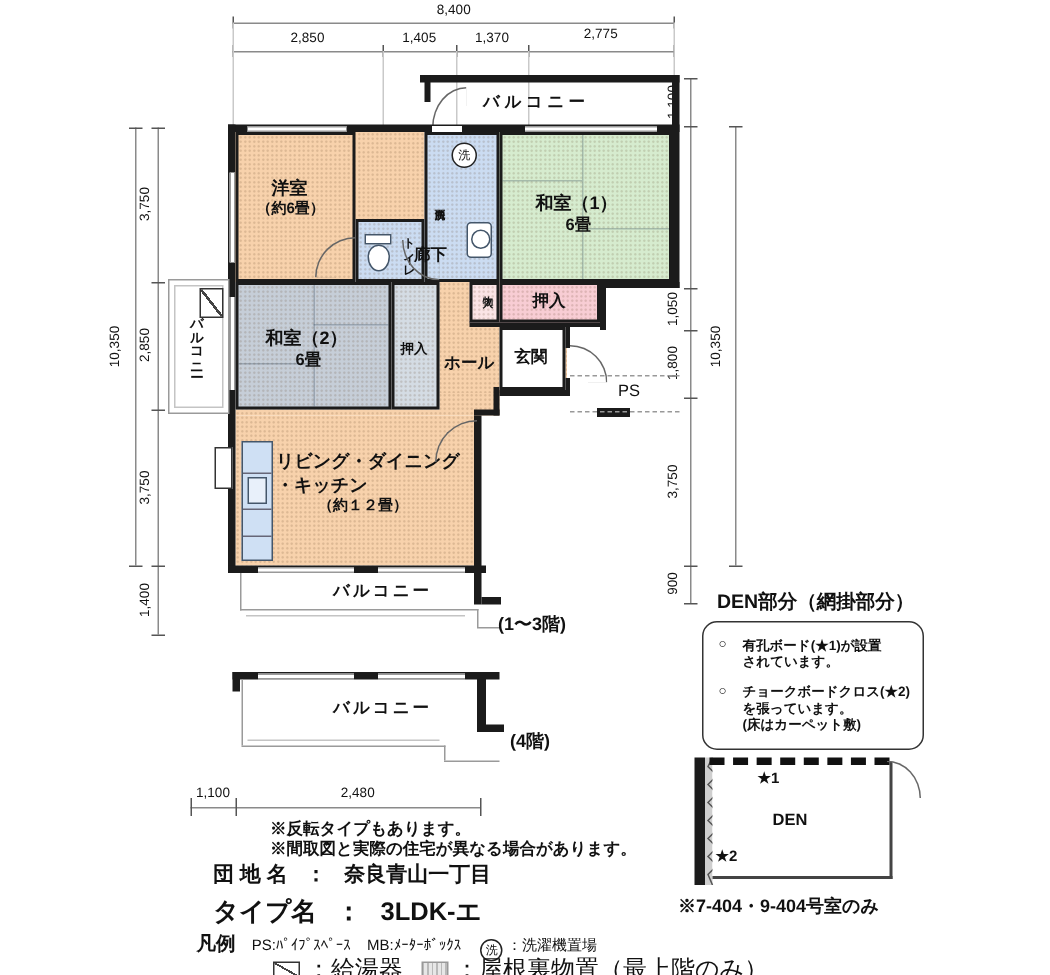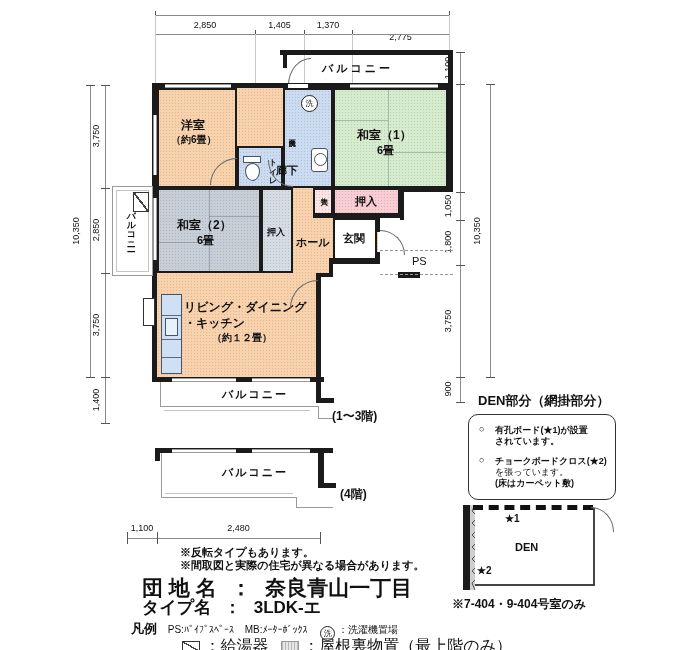--- a/index.html
+++ b/index.html
@@ -32,27 +32,28 @@
   .sym-attic{background:repeating-linear-gradient(90deg,#b9b9b9 0 1px,#e7e7e7 1px 3px);border:1px solid #999;}
   .circ{border:1px solid #222;border-radius:50%;display:flex;align-items:center;justify-content:center;background:#fff;}
   .note{position:absolute;font-weight:bold;font-size:11px;white-space:nowrap;}
   .fix{position:absolute;box-sizing:border-box;border:1px solid #44566a;background:#eef4fc;}
 </style>
 </head>
 <body>
 
 <div class="canvas">
 
+  <div class="dim" style="left:155px;top:1px;width:295px;">8,400</div>
   <div class="l" style="left:155px;top:15px;width:295px;height:1px;"></div>
   <div class="tk" style="left:155px;top:11px;width:1px;height:8px;"></div>
   <div class="tk" style="left:449px;top:11px;width:1px;height:8px;"></div>
   <div class="dim" style="left:155px;top:20px;width:100px;">2,850</div>
   <div class="dim" style="left:255px;top:20px;width:49px;">1,405</div>
   <div class="dim" style="left:304px;top:20px;width:48px;">1,370</div>
-  <div class="dim" style="left:352px;top:32px;width:97px;">2,775</div>
+  <div class="dim" style="left:352px;top:17px;width:97px;">2,775</div>
   <div class="l" style="left:155px;top:34px;width:295px;height:1px;"></div>
   <div class="tk" style="left:155px;top:30px;width:1px;height:8px;"></div>
   <div class="tk" style="left:255px;top:30px;width:1px;height:8px;"></div>
   <div class="tk" style="left:304px;top:30px;width:1px;height:8px;"></div>
   <div class="tk" style="left:352px;top:30px;width:1px;height:8px;"></div>
   <div class="tk" style="left:449px;top:30px;width:1px;height:8px;"></div>
   <div class="ext" style="left:155px;top:15px;width:1px;height:69px;"></div>
   <div class="ext" style="left:255px;top:34px;width:1px;height:50px;"></div>
   <div class="ext" style="left:304px;top:34px;width:1px;height:50px;"></div>
   <div class="ext" style="left:352px;top:34px;width:1px;height:50px;"></div>
@@ -234,21 +235,21 @@
   <div class="l" style="left:127px;top:538px;width:193px;height:1px;"></div>
   <div class="tk" style="left:127px;top:532px;width:1px;height:12px;"></div>
   <div class="tk" style="left:157px;top:532px;width:1px;height:12px;"></div>
   <div class="tk" style="left:320px;top:532px;width:1px;height:12px;"></div>
   <div class="dim" style="left:127px;top:523px;width:30px;">1,100</div>
   <div class="dim" style="left:157px;top:523px;width:163px;">2,480</div>
 
   <div class="note" style="left:180px;top:545px;text-align:right;">※反転タイプもあります。</div>
   <div class="note" style="left:180px;top:558px;">※間取図と実際の住宅が異なる場合があります。</div>
 
-  <div class="abs" style="left:142px;top:574px;font-size:21px;font-weight:bold;white-space:nowrap;">
+  <div class="abs" style="left:142px;top:574px;font-size:14px;font-weight:bold;white-space:nowrap;">
     <span>団 地 名</span>
     <span style="margin:0 8px;">：</span>
     <span>奈良青山一丁目</span>
   </div>
   <div class="abs" style="left:142px;top:596px;font-size:17px;font-weight:bold;white-space:nowrap;">
     <span>タイプ名</span>
     <span style="margin:0 8px;">：</span>
     <span>3LDK-エ</span>
   </div>
 
@@ -268,21 +269,21 @@
     <span>：屋根裏物置（最上階のみ）</span>
   </div>
 
   <div class="abs" style="left:478px;top:392px;font-size:13px;font-weight:bold;white-space:nowrap;">DEN部分（網掛部分）</div>
   <div class="abs" style="left:468px;top:414px;width:146px;height:84px;border:1px solid #333;border-radius:10px;">
     <div class="abs" style="left:10px;top:9px;font-size:9px;">○</div>
     <div class="abs" style="left:26px;top:9px;font-size:9px;font-weight:bold;white-space:nowrap;">有孔ボード(★1)が設置</div>
     <div class="abs" style="left:26px;top:20px;font-size:9px;font-weight:bold;white-space:nowrap;">されています。</div>
     <div class="abs" style="left:10px;top:40px;font-size:9px;">○</div>
     <div class="abs" style="left:26px;top:40px;font-size:9px;font-weight:bold;white-space:nowrap;text-align:right;">チョークボードクロス(★2)</div>
-    <div class="abs" style="left:26px;top:51px;font-size:9px;font-weight:normal;white-space:nowrap;">を張っています。</div>
+    <div class="abs" style="left:26px;top:51px;font-size:9px;font-weight:bold;white-space:nowrap;">を張っています。</div>
     <div class="abs" style="left:26px;top:62px;font-size:9px;font-weight:bold;white-space:nowrap;">(床はカーペット敷)</div>
   </div>
 
   <div class="abs" style="left:463px;top:505px;width:142px;height:85px;">
     <div class="wall" style="left:0;top:0;width:7px;height:85px;"></div>
     <div class="abs" style="left:7px;top:0;width:5px;height:85px;background:#cfcfcf;"></div>
     <svg width="8" height="85" style="position:absolute;left:8px;top:0;">
       <polyline points="4,0 1,6 7,12 1,18 7,24 1,30 7,36 1,42 7,48 1,54 7,60 1,66 7,72 1,78 4,85" fill="none" stroke="#555" stroke-width="1"></polyline>
     </svg>
     <div class="abs" style="left:12px;top:3px;width:118px;height:76px;background:#fff;border-right:2px solid #444;border-bottom:2px solid #444;"></div>

